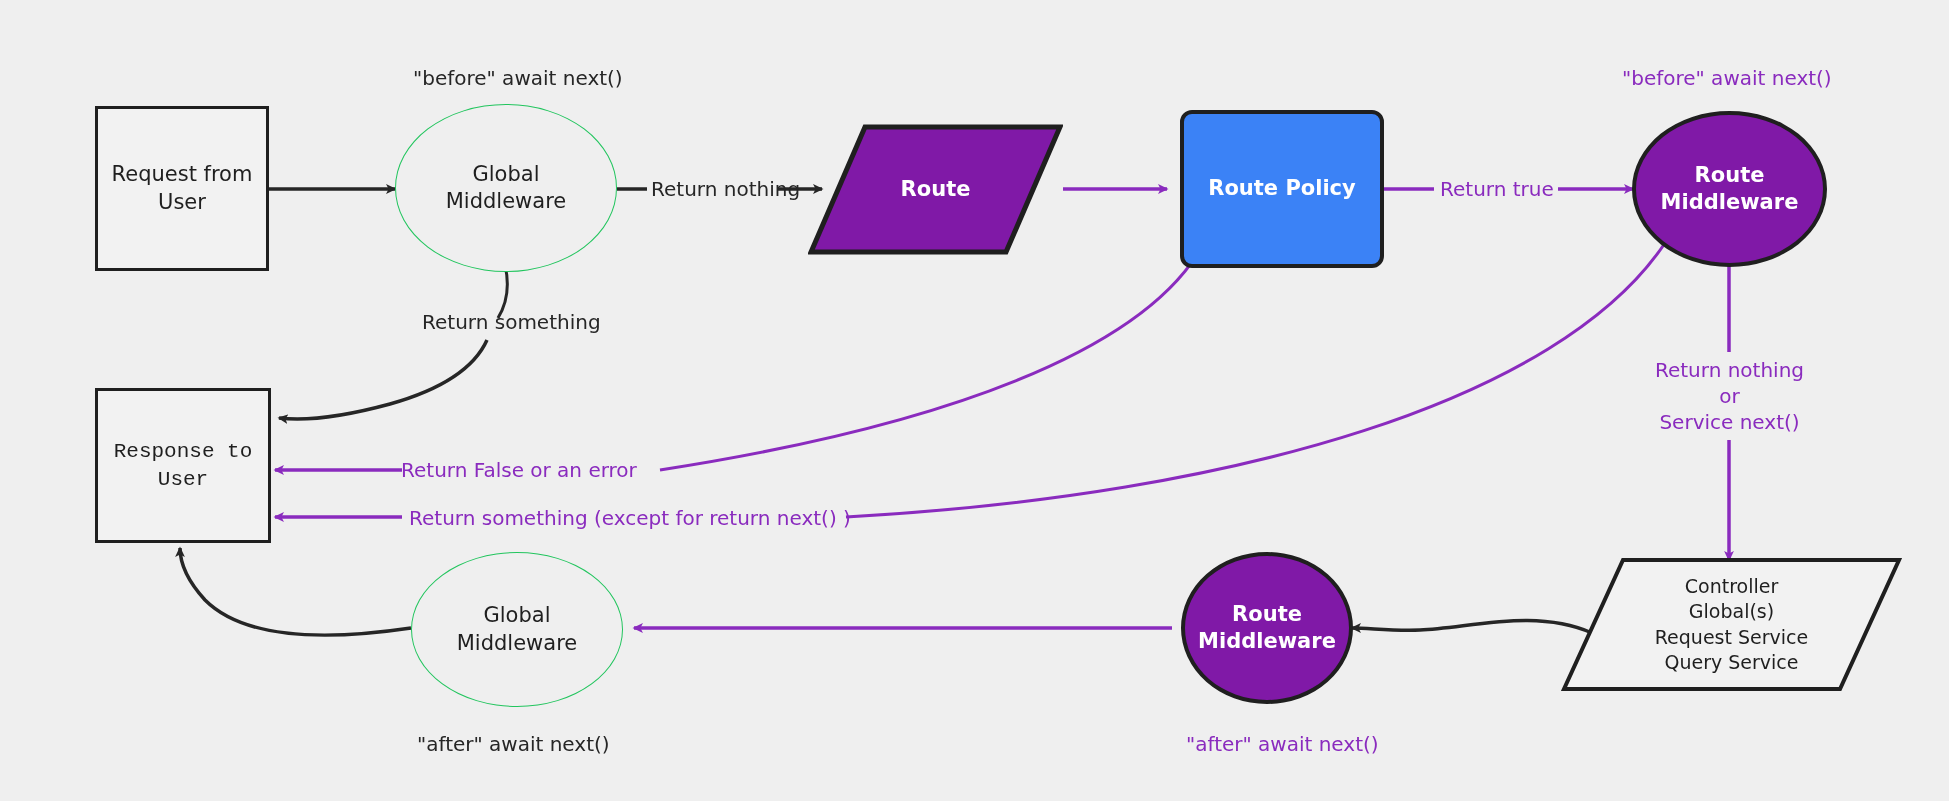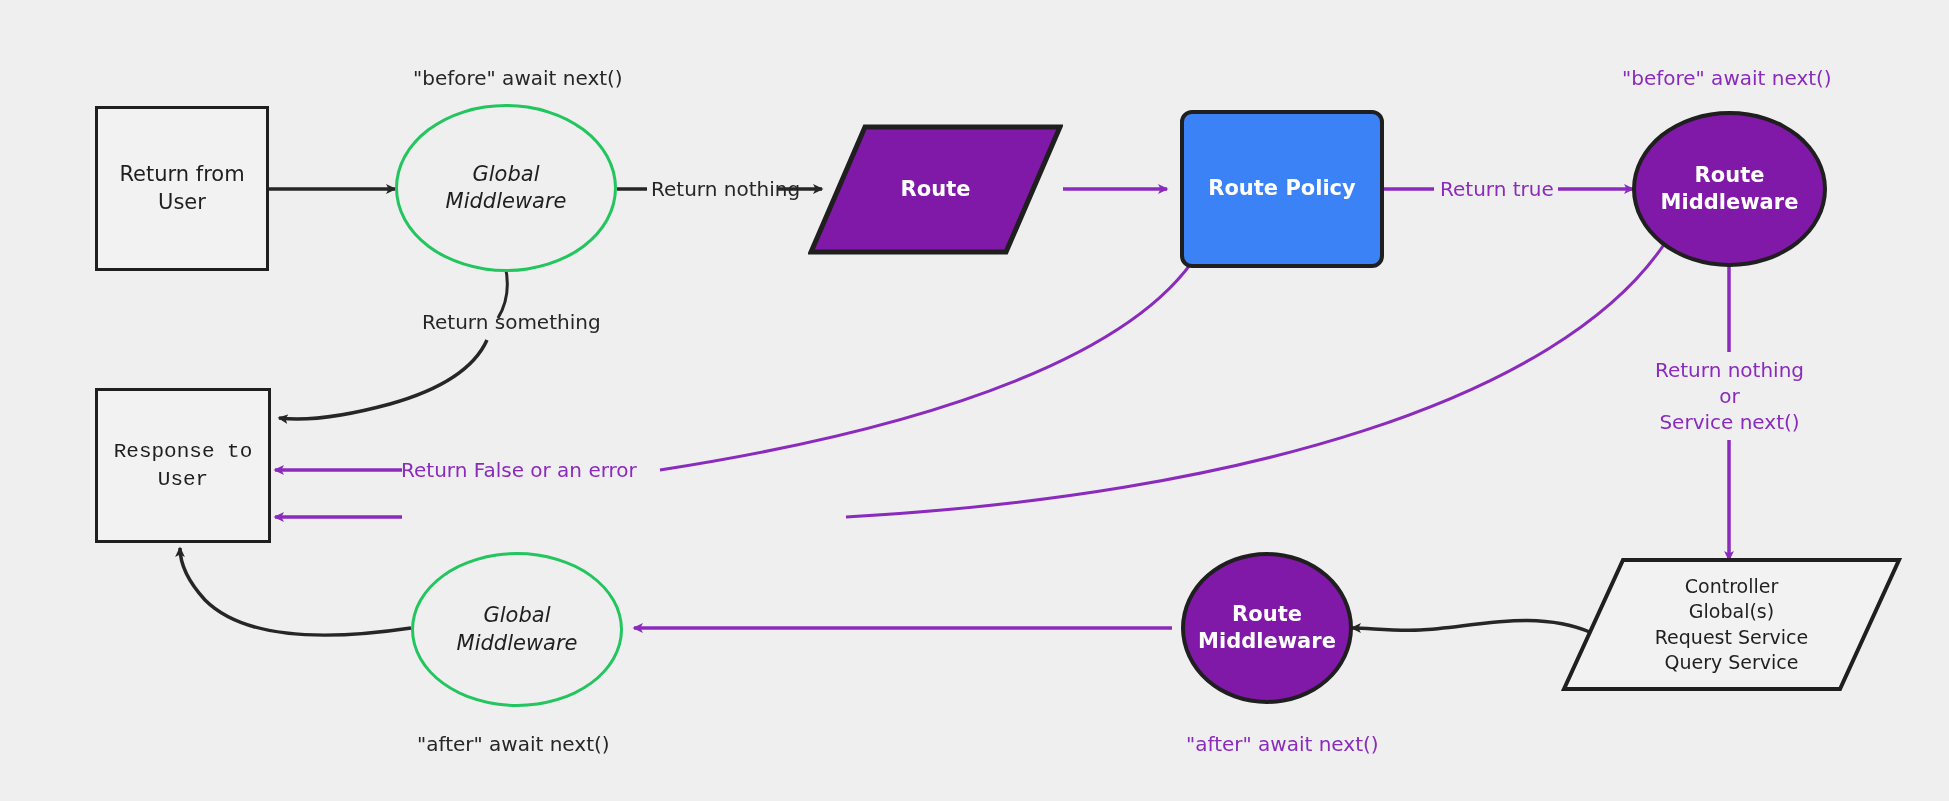--- a/index.html
+++ b/index.html
@@ -33,27 +33,26 @@
     line-height: 1.30;
   }
   .rect-plain {
     border: 3px solid #1f1f1f;
     background: #f2f2f2;
     color: #1f1f1f;
     font-size: 21px;
     font-weight: 400;
   }
   .ellipse-plain {
-    border: 3px solid #22c55e;
+    border: 1px solid #22c55e;
     background: #efefef;
     border-radius: 50%;
     color: #1f1f1f;
     font-size: 21px;
     font-weight: 400;
-    font-style: italic;
   }
   .ellipse-purple {
     border: 4px solid #1f1f1f;
     background: #8019a7;
     border-radius: 50%;
     color: #ffffff;
     font-size: 21px;
     font-weight: 700;
   }
   .roundrect-purple {
@@ -151,21 +150,21 @@
 
     <path d="M 1592,633 C 1535,608 1470,628 1420,630 C 1390,631 1370,628 1352,628" stroke="#262626" stroke-width="3.5" fill="none" marker-end="url(#arrow-dark)"></path>
 
     <path d="M 1172,628 L 634,628" stroke="#8a2bbe" stroke-width="3.5" fill="none" marker-end="url(#arrow-purple)"></path>
 
     <path d="M 411,628 C 330,640 245,640 205,600 C 185,578 180,560 180,548" stroke="#262626" stroke-width="3.5" fill="none" marker-end="url(#arrow-dark)"></path>
   </svg>
 
   <div class="node rect-plain" style="left:95px; top:106px; width:174px; height:165px;">
     <span>
-      <span class="nl">Return from</span>
+      <span class="nl">Request from</span>
       <span class="nl">User</span>
     </span>
   </div>
 
   <div class="node ellipse-plain" style="left:395px; top:104px; width:222px; height:168px;">
     <span>
       <span class="nl">Global</span>
       <span class="nl">Middleware</span>
     </span>
   </div>
@@ -234,18 +233,19 @@
   <div class="edge-label lbl-purple" style="left:1440px; top:176px;">Return true</div>
 
   <div class="edge-label lbl-purple lbl-center" style="left:1651px; top:357px; width:157px;">
     <span class="nl">Return nothing</span>
     <span class="nl">or</span>
     <span class="nl">Service next()</span>
   </div>
 
   <div class="edge-label lbl-purple" style="left:401px; top:457px;">Return False or an error</div>
 
+  <div class="edge-label lbl-purple" style="left:409px; top:505px;">Return something (except for return next() )</div>
 
   <div class="edge-label lbl-dark" style="left:417px; top:731px;">"after" await next()</div>
 
   <div class="edge-label lbl-purple" style="left:1186px; top:731px;">"after" await next()</div>
 
 </div>
 
 </body></html>

